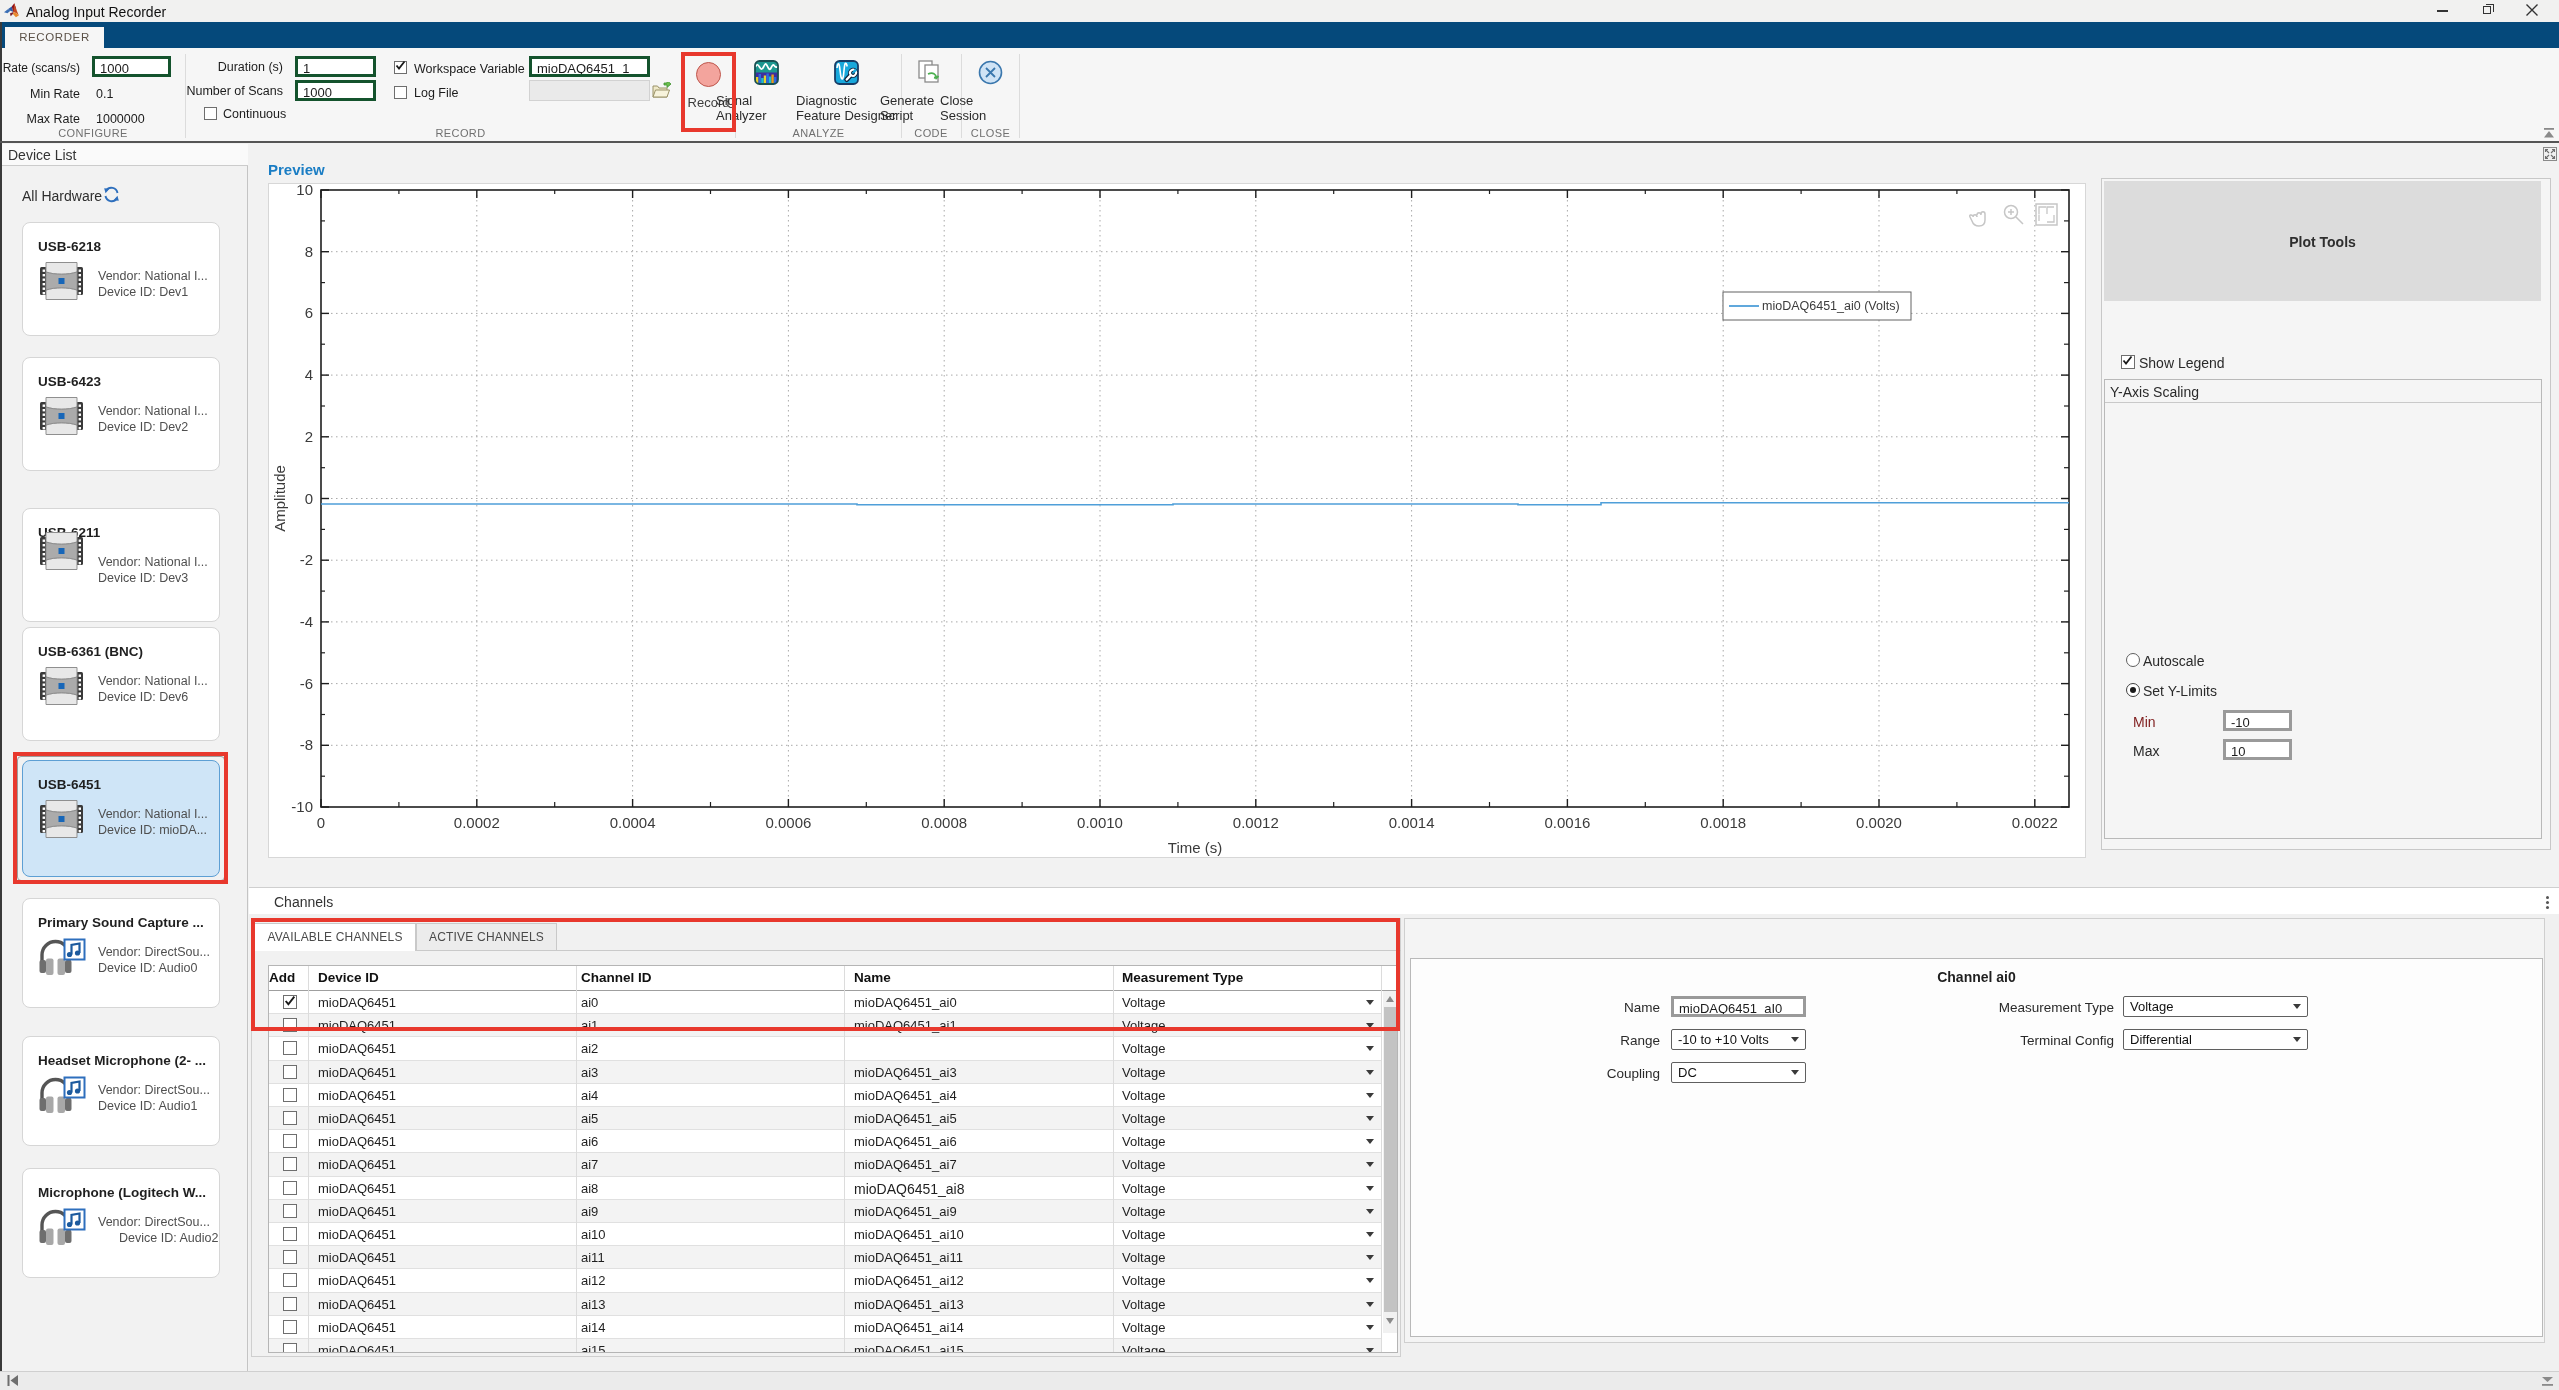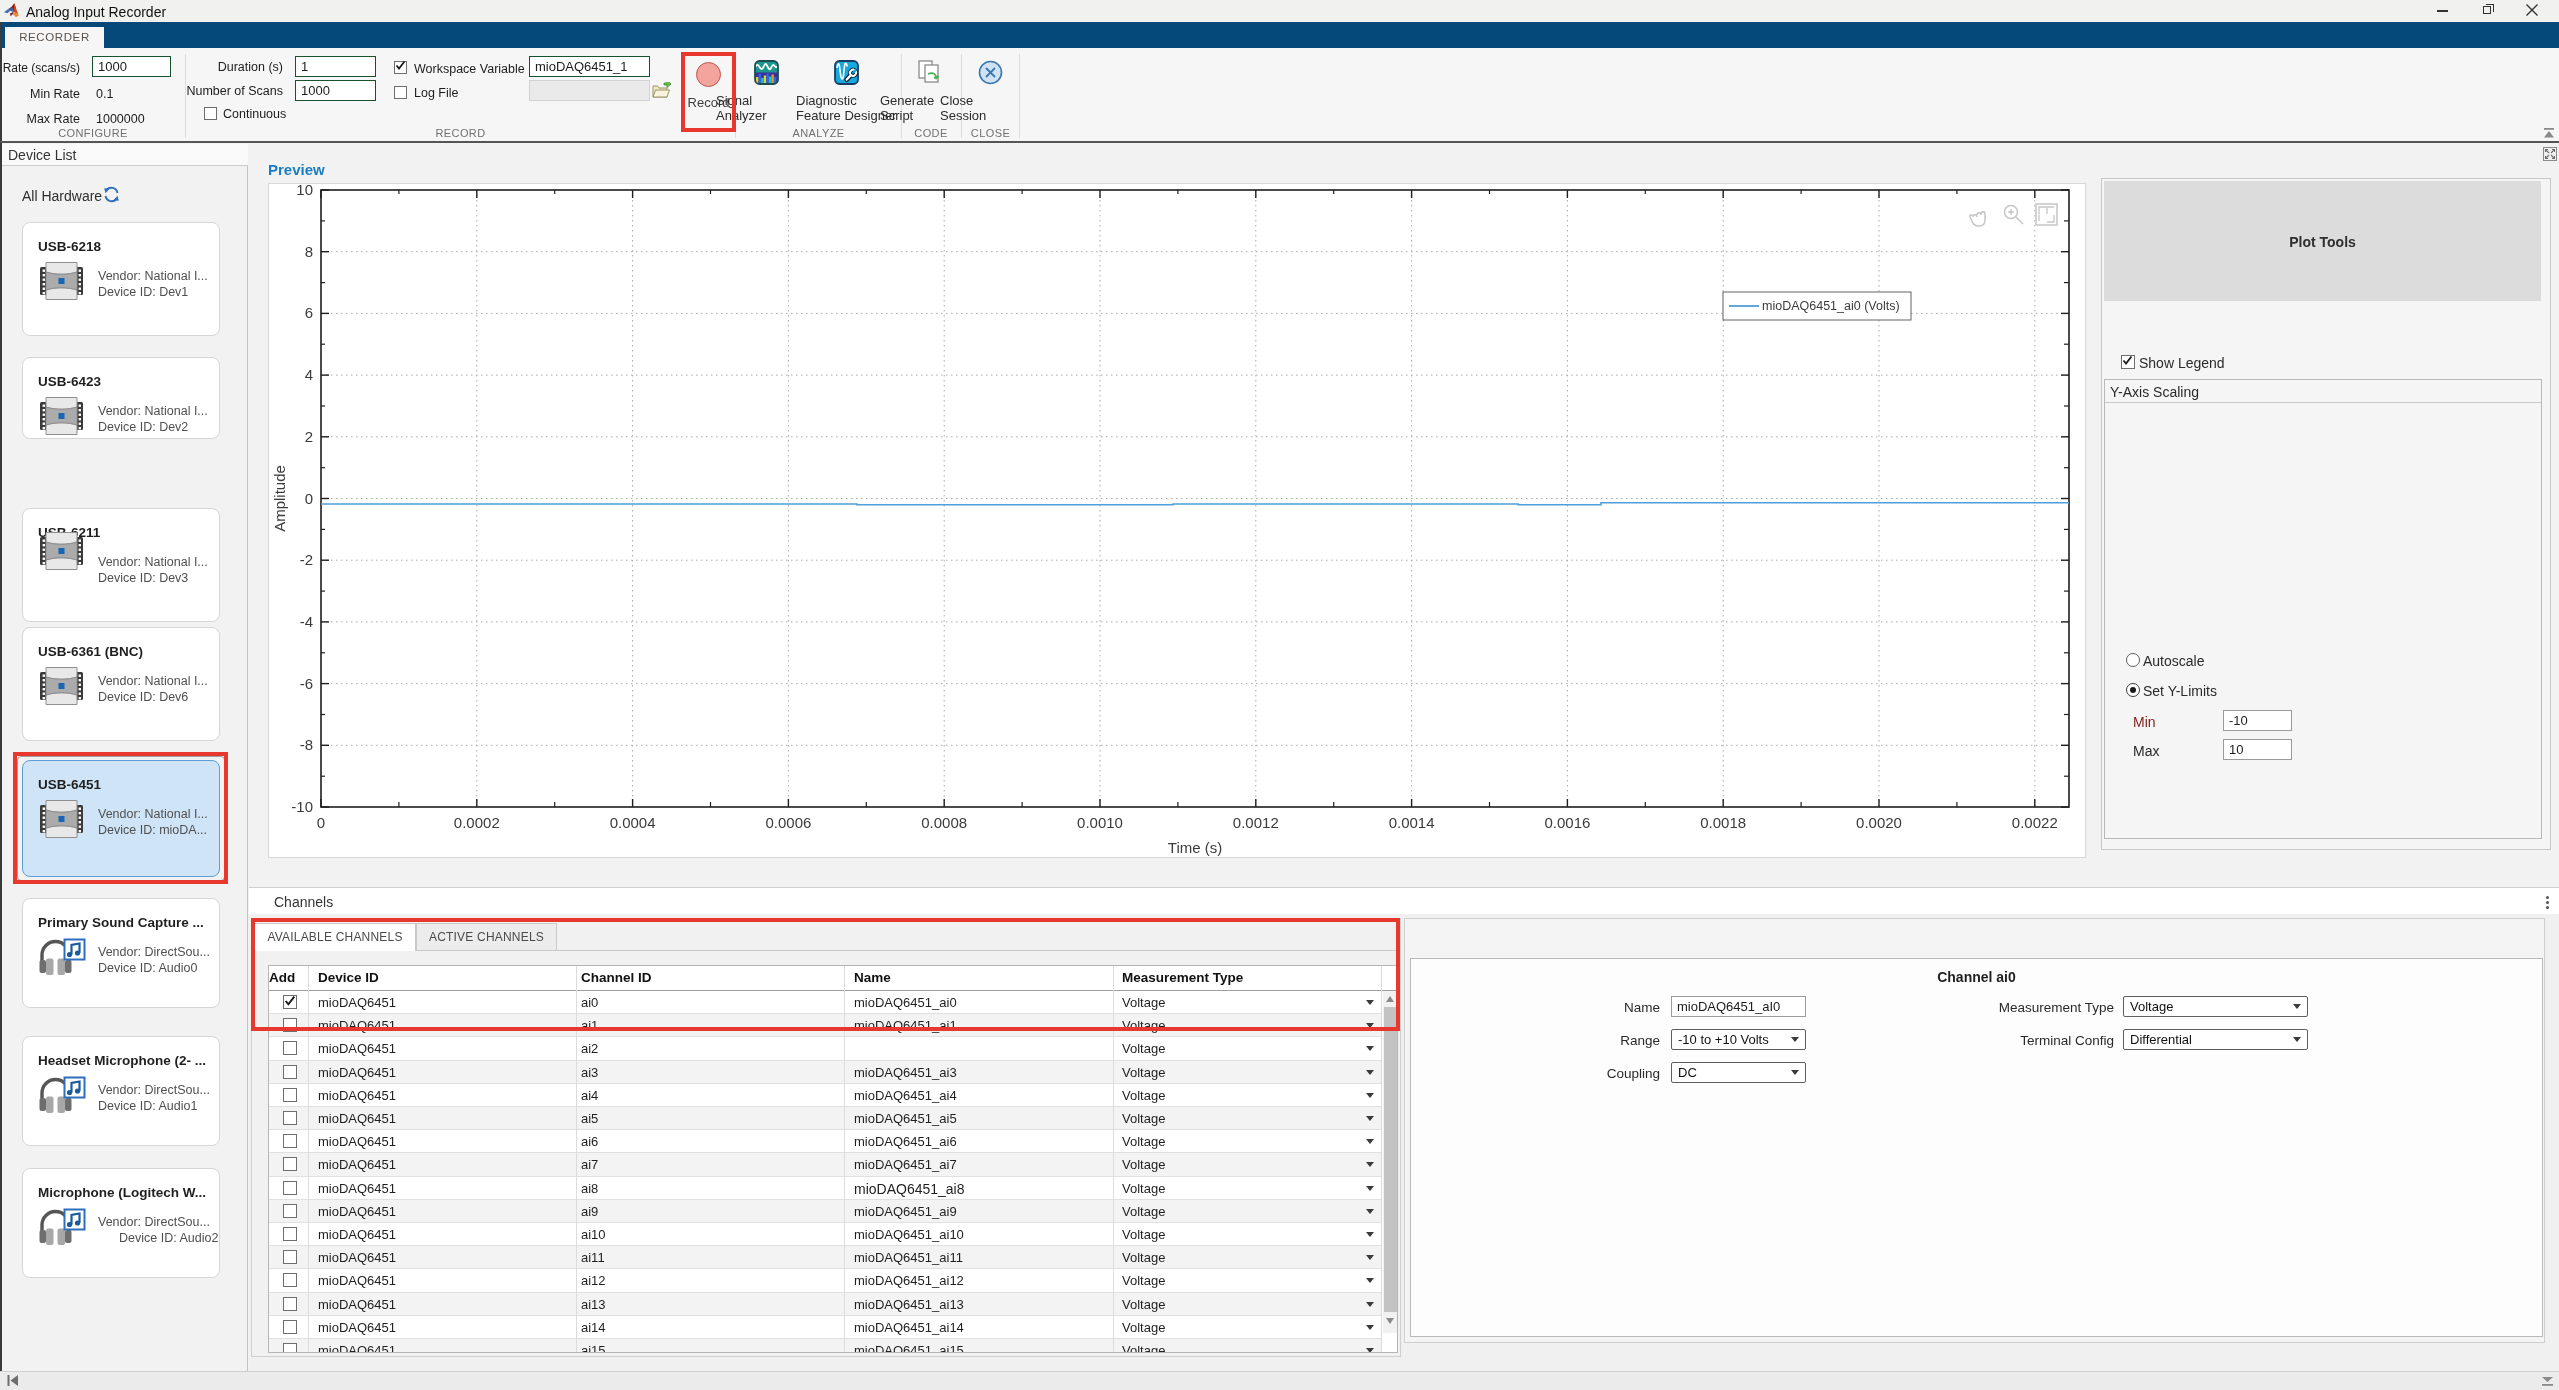--- a/index.html
+++ b/index.html
@@ -1,19 +1,19 @@
 <!DOCTYPE html>
 <html><head><meta charset="utf-8">
 <style>
 *{margin:0;padding:0;box-sizing:border-box;}
 html,body{width:2559px;height:1390px;overflow:hidden;background:#f2f2f2;
  font-family:"Liberation Sans",sans-serif;-webkit-font-smoothing:antialiased;}
 .ab{position:absolute;}
 .lbl{position:absolute;font-size:12.5px;color:#1c1c1c;white-space:nowrap;}
-.fld{position:absolute;background:#fff;border:1px solid #14532d;font-size:13px;color:#1c1c1c;
+.fld{position:absolute;background:#fff;border:3px solid #14532d;font-size:13px;color:#1c1c1c;
  padding-left:5px;white-space:nowrap;overflow:hidden;}
 .cb{position:absolute;width:13px;height:13px;background:#fff;border:1px solid #6e6e6e;}
 .seclbl{position:absolute;font-size:11px;color:#707070;text-align:center;letter-spacing:0.4px;}
 .vsep{position:absolute;width:1px;background:#dcdcdc;top:54px;height:84px;}
 .redbox{position:absolute;border:4px solid #e8382d;z-index:50;pointer-events:none;}
 .card{position:absolute;left:22px;width:198px;background:#fff;border:1px solid #d6d6d6;border-radius:8px;}
 .cardtitle{position:absolute;left:15px;top:16px;font-size:13.5px;font-weight:bold;color:#1f1f1f;white-space:nowrap;overflow:hidden;max-width:178px;}
 .cardtxt{position:absolute;left:75px;font-size:12.5px;color:#4f4f4f;white-space:nowrap;}
 .iconlbl{position:absolute;font-size:13px;color:#2b2b2b;text-align:left;line-height:15px;white-space:nowrap;}
 .dd{position:absolute;background:#fff;border:1px solid #5f5f5f;border-radius:2px;font-size:13px;color:#111;
@@ -162,21 +162,21 @@
       <rect x="38.6" y="16.5" width="2.4" height="2.4"></rect>
       <rect x="38.6" y="21.0" width="2.4" height="2.4"></rect>
       <rect x="38.6" y="25.5" width="2.4" height="2.4"></rect>
       <rect x="38.6" y="30.0" width="2.4" height="2.4"></rect>
     </g>
 <path d="M6,0.5 L37,0.5 L37,10 C28,13 15,13 6,10 Z" fill="#e8e8e8" stroke="#8f8f8f" stroke-width="1"></path>
 <path d="M6,37.5 L37,37.5 L37,28 C28,25 15,25 6,28 Z" fill="#e8e8e8" stroke="#8f8f8f" stroke-width="1"></path>
 <path d="M6,10 C15,13 28,13 37,10 L37,28 C28,25 15,25 6,28 Z" fill="#ababab" stroke="#8f8f8f" stroke-width="1"></path>
 <rect x="18.5" y="16" width="6" height="6" fill="#1766b8"></rect>
 </svg>
-<div class="card" style="top:357px;height:82px;">
+<div class="card" style="top:357px;height:114px;">
 <div class="cardtitle">USB-6423</div>
 <div class="cardtxt" style="top:46px;">Vendor: National I...</div>
 <div class="cardtxt" style="top:62px;">Device ID: Dev2</div>
 </div>
 <svg class="ab" style="left:40px;top:397px;" width="43" height="38" viewBox="0 0 43 38">
 <rect x="0" y="5" width="7" height="28" rx="1.5" fill="#3a3a3a"></rect>
 <rect x="36" y="5" width="7" height="28" rx="1.5" fill="#3a3a3a"></rect>
 <g fill="#fff">
       <rect x="2.6" y="7.5" width="2.4" height="2.4"></rect>
       <rect x="2.6" y="12.0" width="2.4" height="2.4"></rect>

